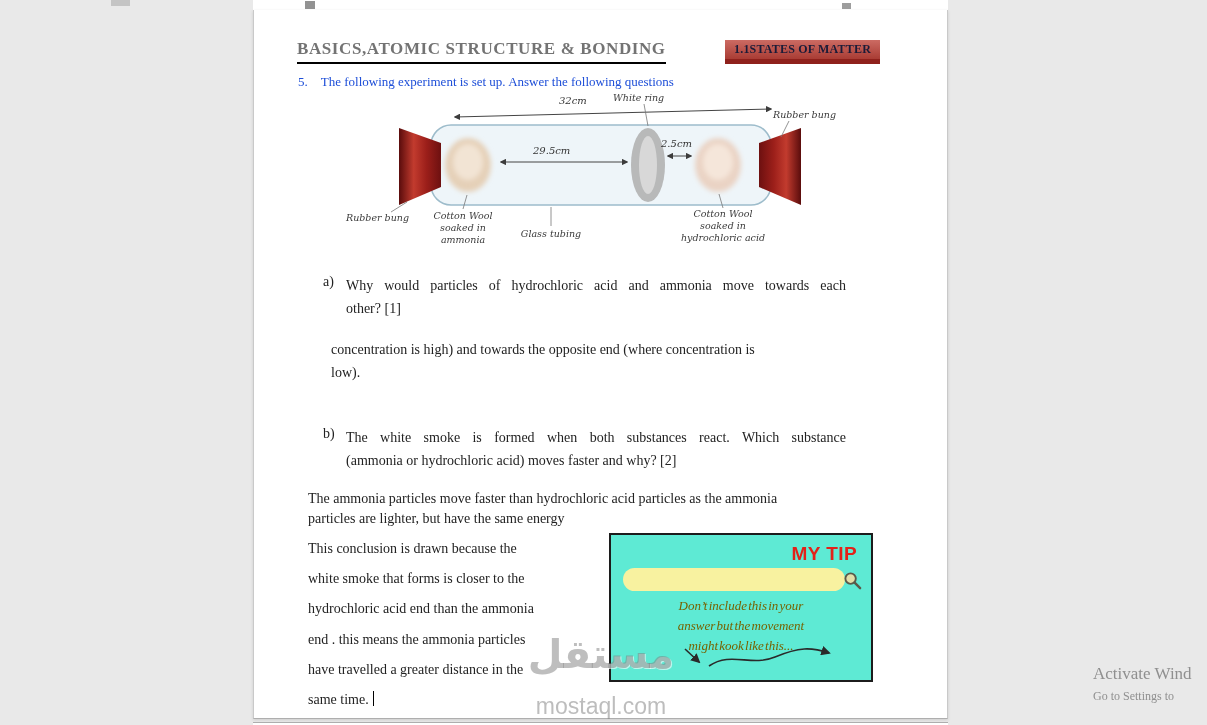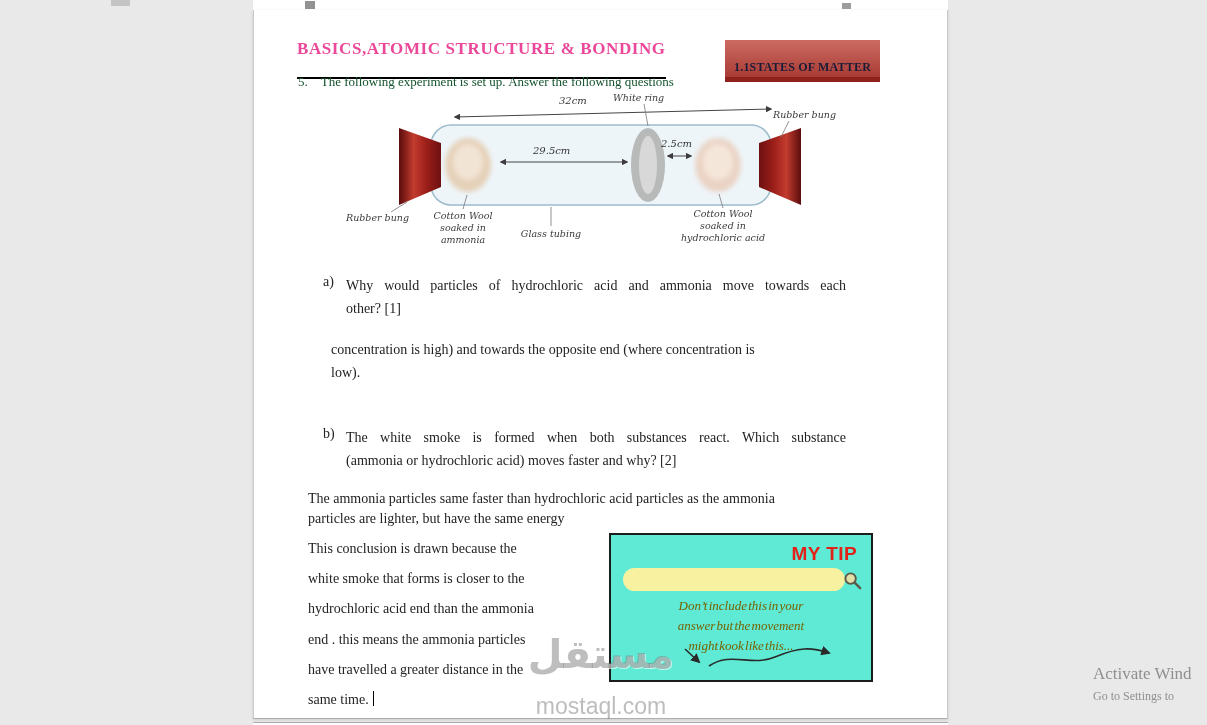--- a/index.html
+++ b/index.html
@@ -15,28 +15,28 @@
         border-bottom:1px solid #aeaeae;box-sizing:border-box;
         box-shadow:0 1px 3px rgba(0,0,0,.12);}
   #page2{left:253px;top:722px;width:695px;height:3px;background:#fff;border-top:1px solid #aeaeae;}
   .marker{background:#929292;}
   #marker-left{left:111px;top:0;width:19px;height:6px;background:#c4c4c4;}
   #marker-a{left:305px;top:1px;width:10px;height:8px;}
   #marker-b{left:842px;top:3px;width:9px;height:6px;background:#9d9d9d;}
 
   
   #doc-title{left:43px;top:29px;font-size:17px;font-weight:bold;letter-spacing:.6px;
-             color:#ec4899;border-bottom:2px solid #000;padding-bottom:18px;}
+             color:#737373;border-bottom:2px solid #000;padding-bottom:3px;}
   #badge{left:471px;top:30px;font-size:12px;font-weight:bold;color:#1b1b38;
          background:linear-gradient(#cc6b63,#a93c34);border-bottom:5px solid #8f211c;
-         padding:20px 9px 2px;letter-spacing:.2px;}
+         padding:2px 9px 2px;letter-spacing:.2px;}
 
   
   .serif{color:#222;font-size:14px;}
-  #q5{left:44px;top:64px;font-size:13px;color:#14532d;}
+  #q5{left:44px;top:64px;font-size:13px;color:#1d4ed8;}
   #q5 .num{margin-right:13px;}
 
   .qnum{font-size:14px;color:#222;}
   #a-num{left:69px;top:264px;}
   #b-num{left:69px;top:416px;}
   .qtext{width:500px;line-height:23px;}
   #a-text{left:92px;top:264px;}
   #b-text{left:92px;top:416px;}
   .jline{text-align:justify;text-align-last:justify;}
 
@@ -175,21 +175,21 @@
       <div class="nline ind">low).</div>
     </div>
 
     <div class="abs qnum" id="b-num">b)</div>
     <div class="abs serif qtext" id="b-text">
       <div class="jline">The white smoke is formed when both substances react. Which substance</div>
       <div>(ammonia or hydrochloric acid) moves faster and why? [2]</div>
     </div>
 
     <div class="abs serif" id="b-answer">
-      <div class="nline">The ammonia particles same faster than hydrochloric acid particles as the ammonia</div>
+      <div class="nline">The ammonia particles move faster than hydrochloric acid particles as the ammonia</div>
       <div class="nline">particles are lighter, but have the same energy</div>
     </div>
 
     <div class="abs serif" id="b-cont">
       <div class="nline">This conclusion is drawn because the</div>
       <div class="nline">white smoke that forms is closer  to the</div>
       <div class="nline">hydrochloric acid end than the ammonia</div>
       <div class="nline"> end . this means the ammonia particles</div>
       <div class="nline">have travelled a greater distance in the</div>
       <div class="nline"><span>same time.</span><span class="caret"></span></div>

